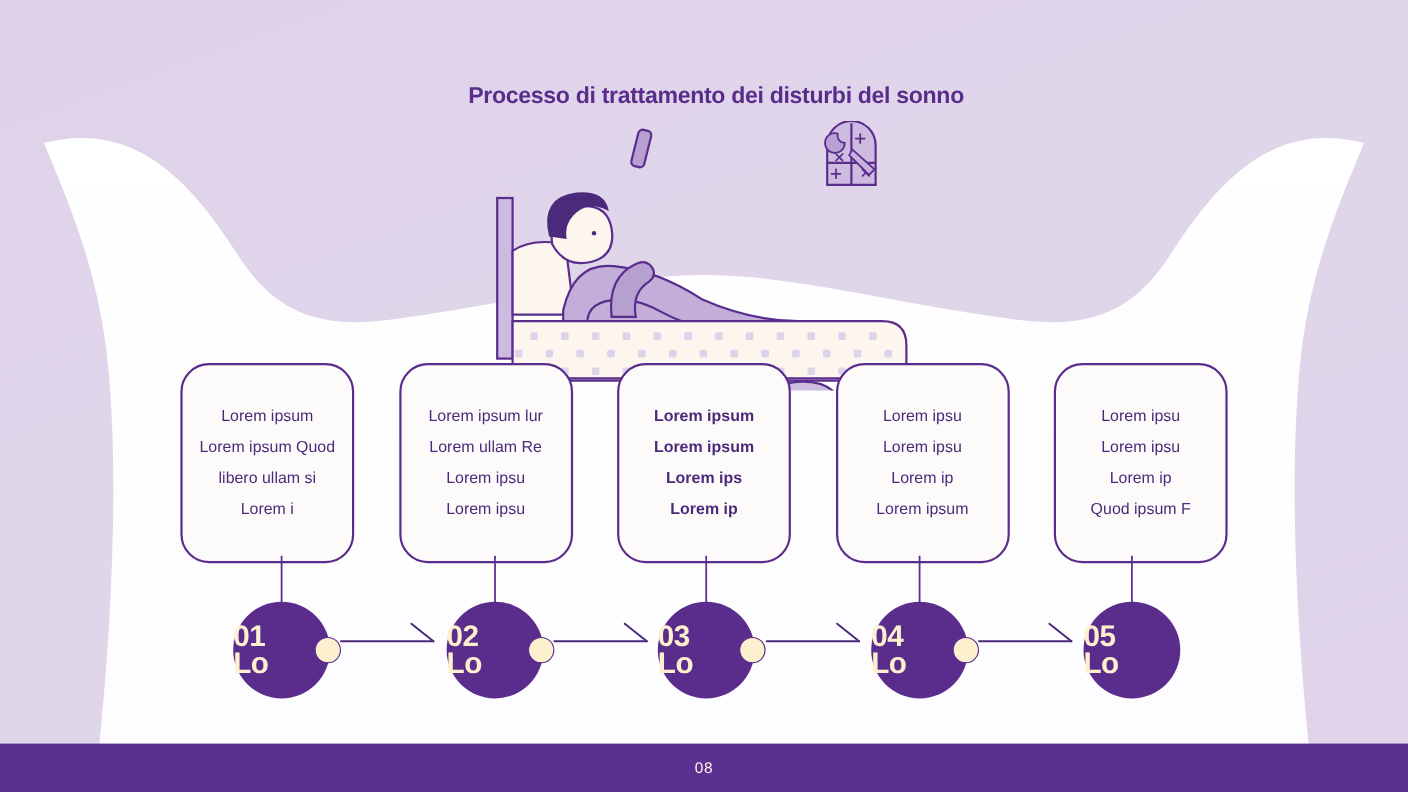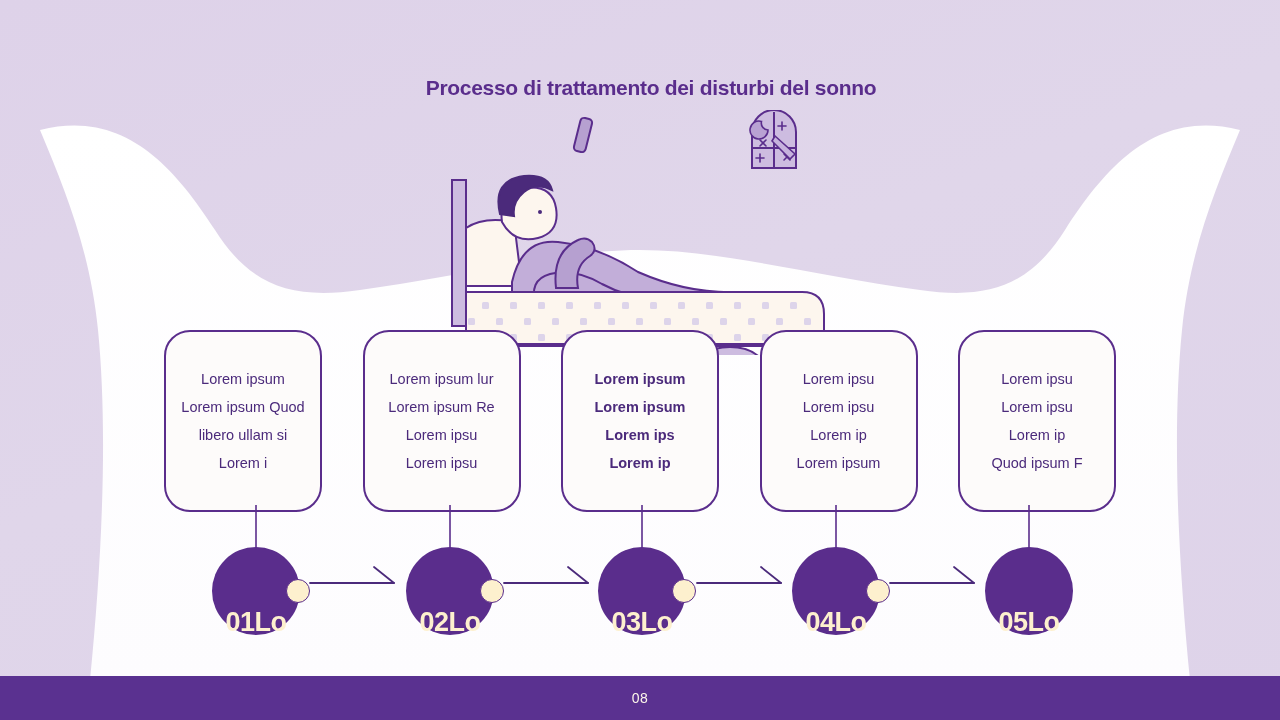--- a/index.html
+++ b/index.html
@@ -135,22 +135,22 @@
   }
   .step-circle {
     position: absolute;
     left: 0;
     top: 0;
     width: 88px;
     height: 88px;
     border-radius: 50%;
     background: #5a2d8c;
     display: flex;
-    flex-direction: row;
-    align-items: flex-end;
+    flex-direction: column;
+    align-items: flex-start;
     justify-content: center;
   }
   .step-num {
     font-size: 27px;
     font-weight: bold;
     color: #fdf0ce;
     line-height: 25px;
     letter-spacing: -0.5px;
   }
   .step-sub {
@@ -312,21 +312,21 @@
 
   <div class="cards">
     <div class="card">
       <div class="line">Lorem ipsum</div>
       <div class="line">Lorem ipsum Quod</div>
       <div class="line">libero ullam si</div>
       <div class="line">Lorem i</div>
     </div>
     <div class="card">
       <div class="line">Lorem ipsum lur</div>
-      <div class="line">Lorem ipsum Re</div>
+      <div class="line">Lorem ullam Re</div>
       <div class="line">Lorem ipsu</div>
       <div class="line">Lorem ipsu</div>
     </div>
     <div class="card bold">
       <div class="line">Lorem ipsum</div>
       <div class="line">Lorem ipsum</div>
       <div class="line">Lorem ips</div>
       <div class="line">Lorem ip</div>
     </div>
     <div class="card">

